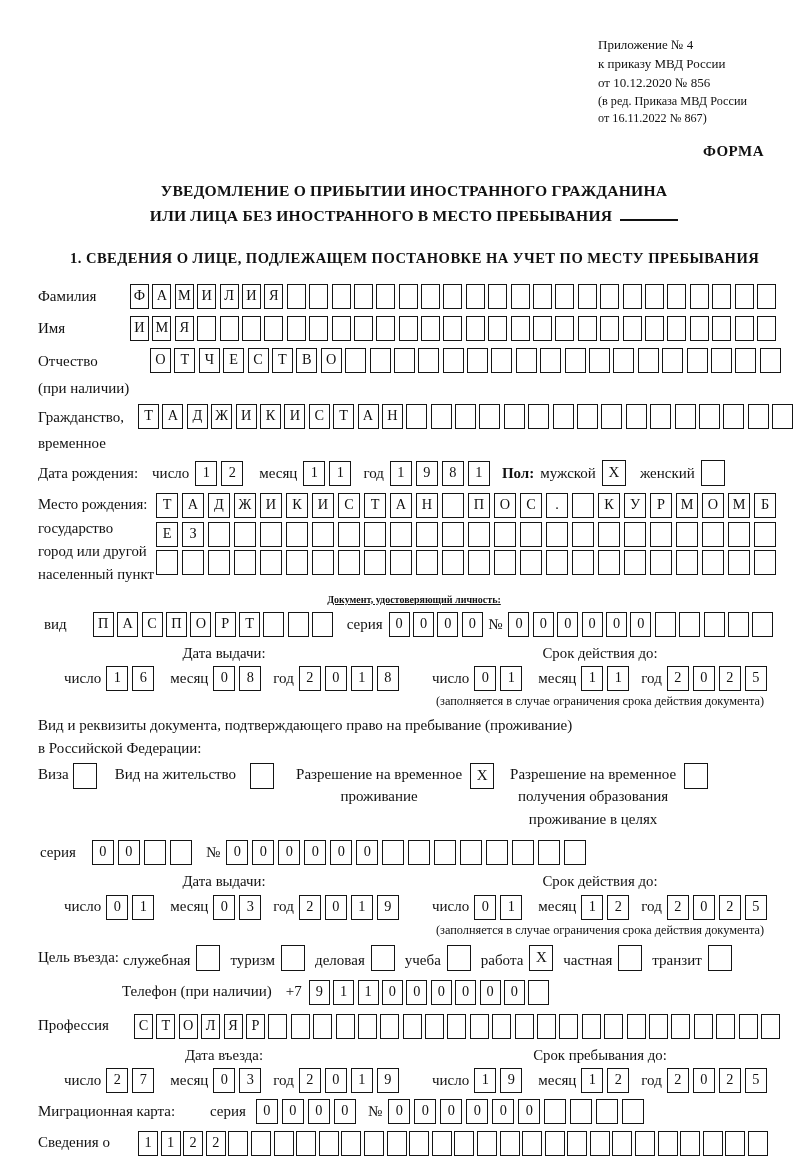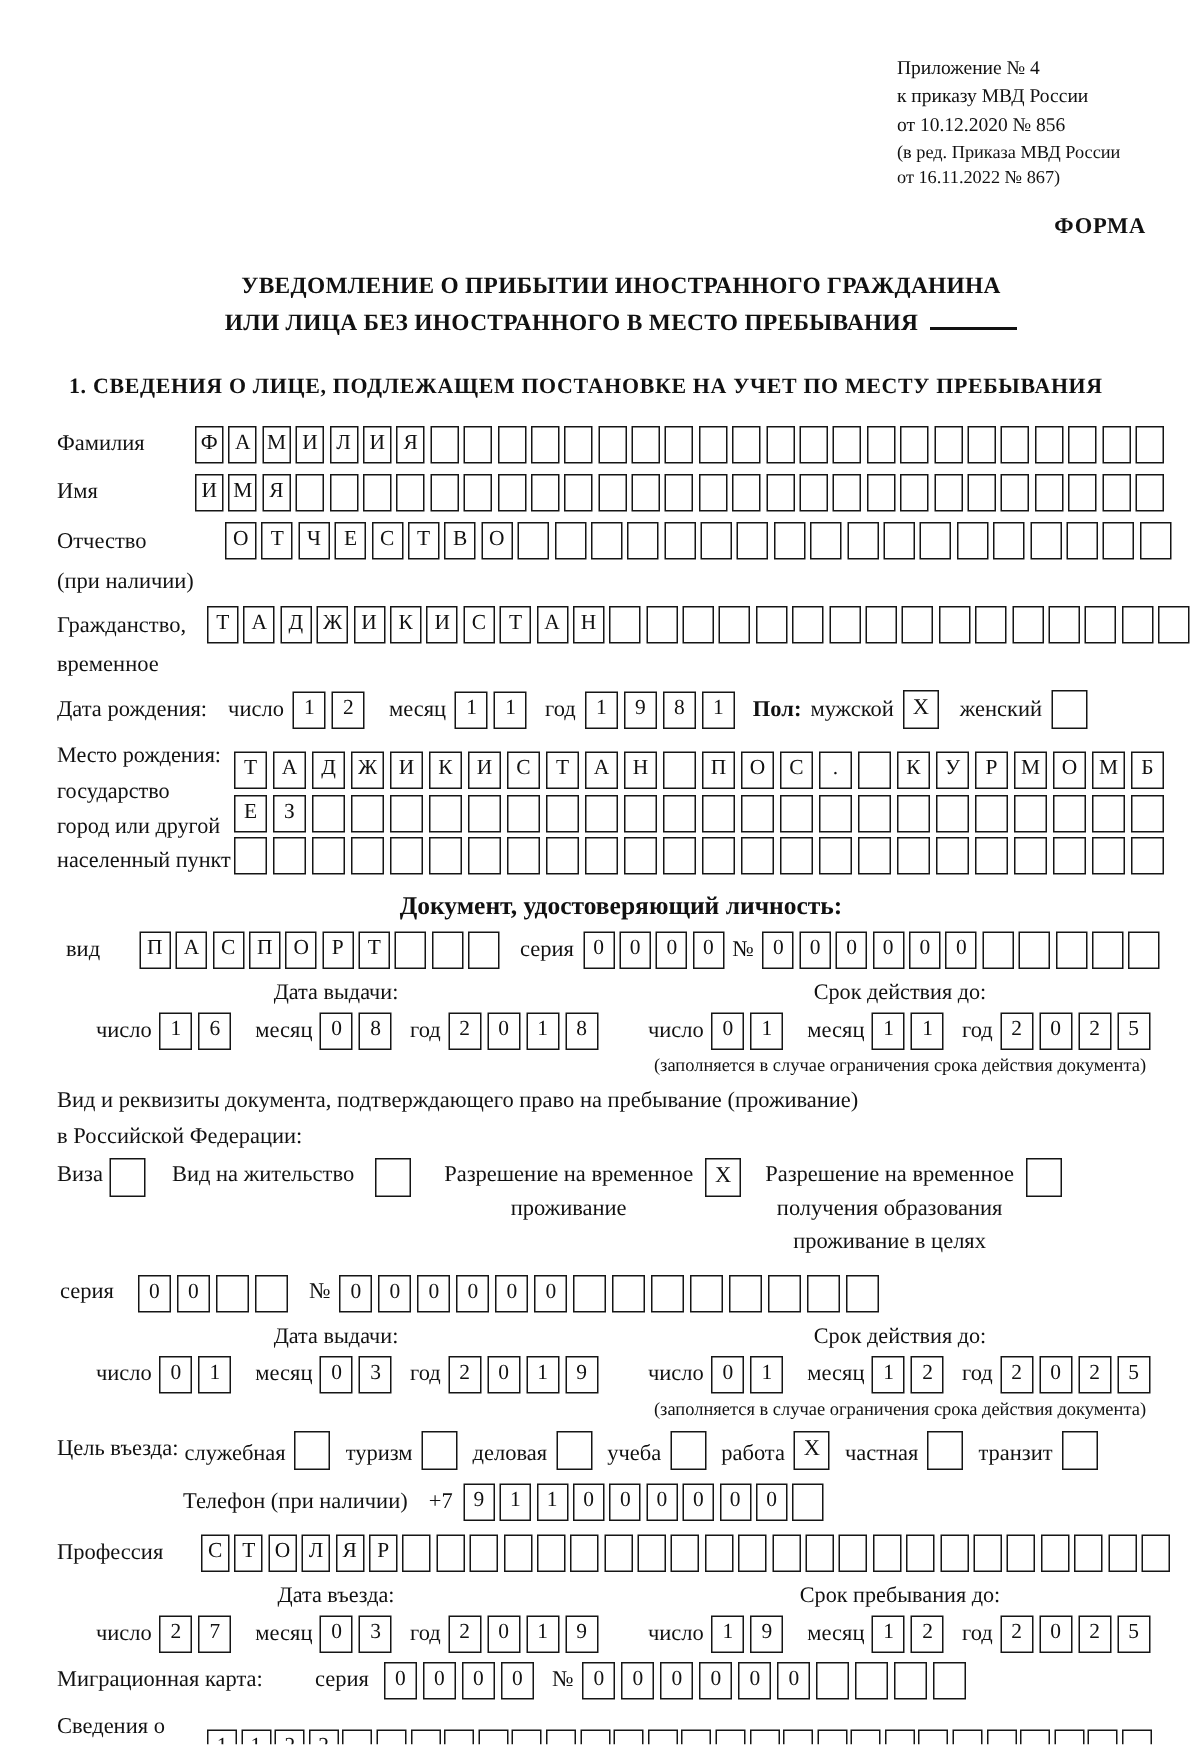--- a/index.html
+++ b/index.html
@@ -10,21 +10,21 @@
     font-family:"Liberation Serif","DejaVu Serif",serif;
     font-size:15px;line-height:1.3;
     position:relative;overflow:hidden;
   }
   
   .refblock{margin-left:auto;width:192px;font-size:13px;line-height:1.45;}
   .refblock .small{font-size:12.2px;}
   .forma{text-align:right;font-weight:bold;font-size:15px;margin:14px 26px 0 0;letter-spacing:.5px;}
   .title{text-align:center;font-weight:bold;font-size:15.6px;line-height:1.6;margin-top:18px;letter-spacing:.2px;}
   .title-underline{display:inline-block;width:58px;border-bottom:2px solid #111;height:12px;margin-left:8px;}
-  .sec-heading{font-weight:bold;font-size:14.6px;margin:20px 0 16px 8px;letter-spacing:.45px;}
+  .sec-heading{font-weight:bold;font-size:14.6px;margin:20px 0 16px 32px;letter-spacing:.45px;}
   
   .frow{display:flex;align-items:center;margin-bottom:7px;}
   .frow-top{display:flex;align-items:flex-start;margin-bottom:3px;}
   .flabel{flex:0 0 auto;}
   .lab92{width:92px;}
   .lab112{width:112px;line-height:1.75;}
   .lab118{width:118px;line-height:1.58;font-size:14.8px;}
   .lab100{width:100px;line-height:1.58;}
   .labword{margin:0 6px 0 0;}
   
@@ -38,24 +38,24 @@
   .p22 .cell{width:19px;margin-right:3.4px;}
   .p24 .cell{width:21px;margin-right:3.4px;}
   .p26 .cell{width:22px;margin-right:4px;}
   .p23 .cell{width:20px;margin-right:2.6px;}
   .cbox{
     display:inline-block;box-sizing:border-box;border:1.6px solid #151515;
     width:24px;height:26px;text-align:center;font-size:15px;line-height:22px;
     vertical-align:middle;background:#fff;flex:0 0 auto;
   }
   
-  .mlblock{display:flex;align-items:flex-end;margin-bottom:6px;}
+  .mlblock{display:flex;align-items:flex-start;margin-bottom:6px;}
   .mrows .cells{display:flex;margin-bottom:3.5px;}
   
-  .center-bold{text-align:center;font-weight:bold;font-size:17px;margin:2px 0 6px 0;}
+  .center-bold{text-align:center;font-weight:bold;font-size:10px;margin:2px 0 6px 0;text-decoration:underline;}
   
   .dates{display:flex;align-items:flex-start;margin-bottom:6px;}
   .dcol-l{width:372px;flex:0 0 auto;}
   .dcol-r{flex:1 1 auto;}
   .dhead{text-align:center;font-size:14.8px;margin-bottom:3px;}
   .drow{display:flex;align-items:center;}
   .dw{margin-right:5px;}
   .dwm{margin-left:12px;}
   .dnote{font-size:12.3px;text-align:center;margin-top:3px;}
   

